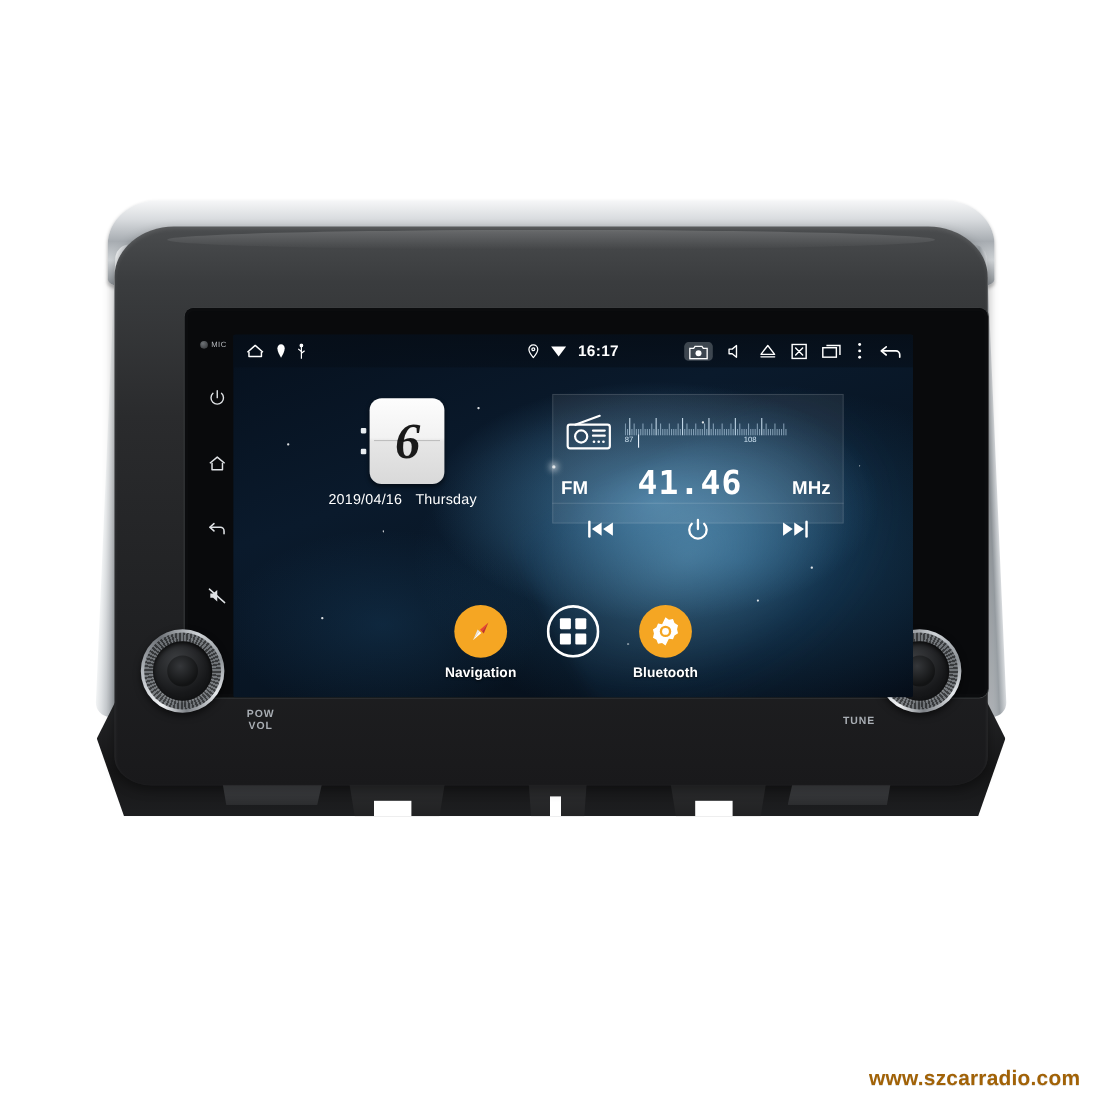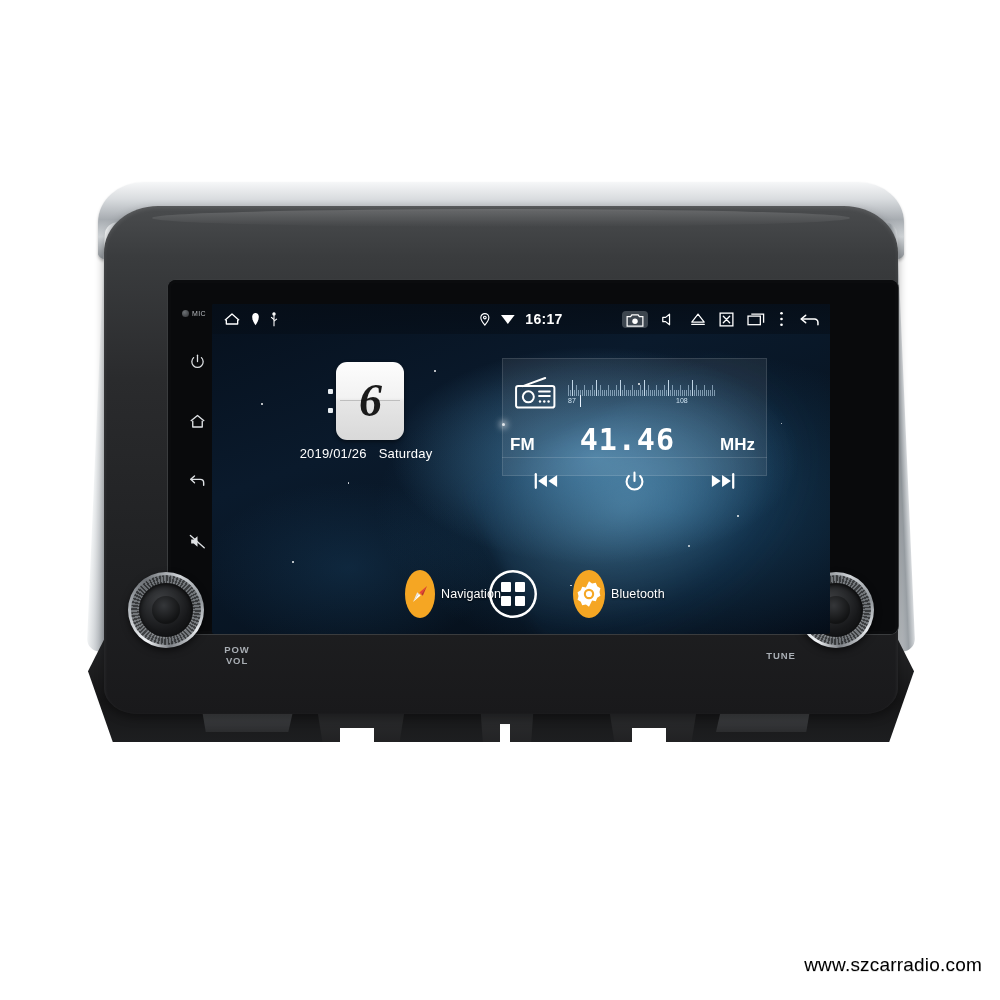--- a/index.html
+++ b/index.html
@@ -153,21 +153,21 @@
   .rw-num{ color:#fff; font-size:30px; font-weight:bold; letter-spacing:1px;
            font-family:"DejaVu Sans Mono", monospace; }
   .rw-unit{ color:#fff; font-size:17px; font-weight:bold; }
   .rw-bot{
     height:47px; display:flex; align-items:center; justify-content:space-around;
     border-top:1px solid rgba(255,255,255,.14);
   }
 
   
   .dock{ position:absolute; left:0; right:0; bottom:16px; display:flex; justify-content:center; gap:20px; }
-  .app{ width:64px; display:flex; flex-direction:row; align-items:center; gap:6px; }
+  .app{ width:64px; display:flex; flex-direction:column; align-items:center; gap:6px;font-weight:bold; }
   .app-ico{
     width:48px; height:48px; border-radius:50%;
     display:flex; align-items:center; justify-content:center; position:relative;
   }
   .app-label{ color:#fff; font-size:12.5px; letter-spacing:.1px; text-shadow:0 1px 2px rgba(0,0,0,.8); }
   .app-label.blank{ visibility:hidden; }
   .ico-apps{ background:transparent; box-shadow: inset 0 0 0 2.5px #fff; }
   .grid4{ display:grid; grid-template-columns:repeat(2,10px); grid-template-rows:repeat(2,10px); gap:3.5px; }
   .grid4 i{ background:#fff; display:block; border-radius:1px; }
 
@@ -197,23 +197,24 @@
   }
   .knob .cap{
     position:absolute; inset:24px; border-radius:50%;
     background: radial-gradient(circle at 42% 34%, #35373a, #121314 70%);
   }
   .knob-lbl{ position:absolute; color:#a9aeb4; font-size:9.5px; font-weight:bold; letter-spacing:.9px;
              line-height:11px; text-align:center; }
 
   
   .watermark{
-    position:absolute; right:18px; bottom:24px;
-    color:#000000; font-size:19px; letter-spacing:.2px;
+    position:absolute; right:18px; bottom:8px;
+    color:#a16207; font-size:19px; letter-spacing:.2px;
     text-shadow: 0 1px 0 #e2e2e2;
+    font-weight: bold;
   }
 </style>
 </head>
 <body>
 
 <div id="stage">
 
   <div class="unit-wrap">
 
     <div class="chrome-trim"></div>
@@ -415,22 +416,22 @@
           <div class="flip-row">
             <div class="flip-colon">
                 <i></i>
                 <i></i>
               </div>
             <div class="flip-card">
               <span>6</span>
             </div>
           </div>
           <div class="clock-sub">
-            <span>2019/01/26</span>
-            <span>Saturday</span>
+            <span>2019/04/16</span>
+            <span>Thursday</span>
           </div>
         </div>
 
         <div class="radio-widget">
           <div class="rw-top">
             <div class="rw-radio-icon">
               <svg class="ic" width="46" height="38" viewBox="0 0 30 24" fill="none" stroke="#fff" stroke-width="1.3">
                 <rect x="2" y="7.5" width="25" height="14" rx="1.4"></rect>
                 <path d="M6.5 7.5 21 2.2" stroke-linecap="round"></path>
                 <circle cx="10" cy="14.5" r="3.6"></circle>

